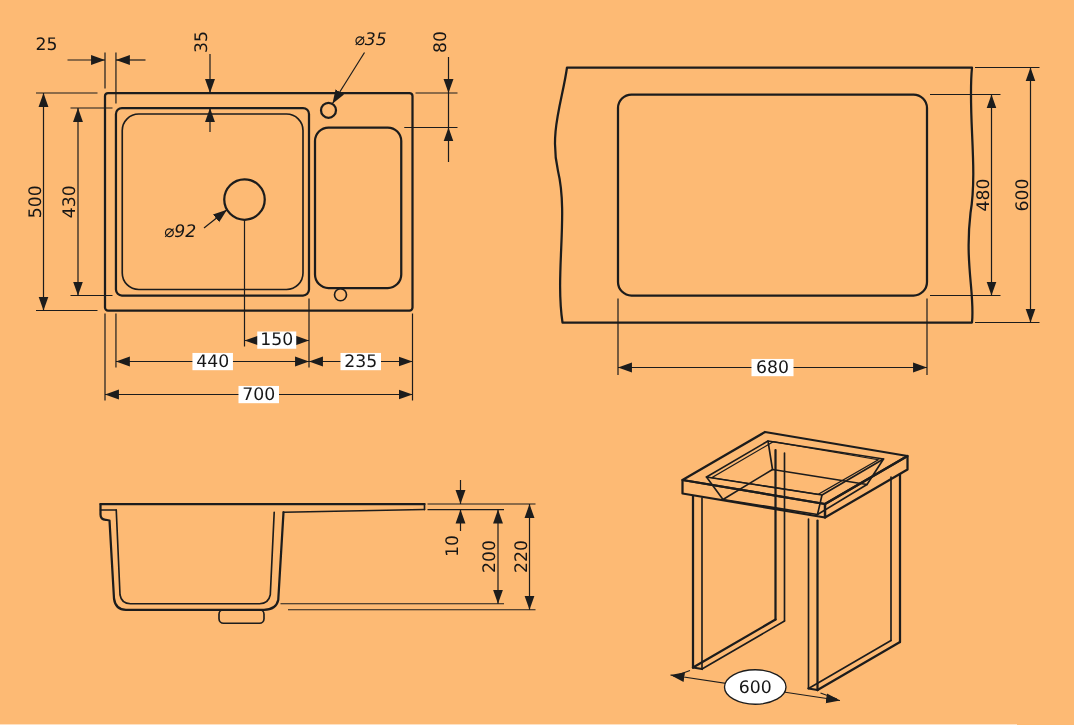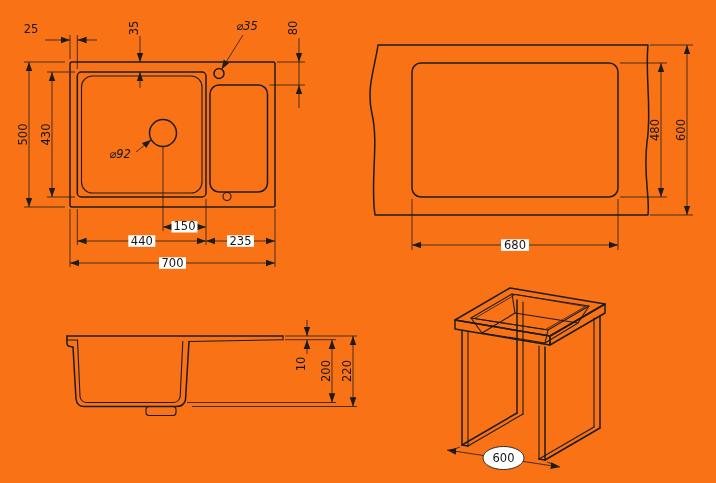--- a/index.html
+++ b/index.html
@@ -1,16 +1,16 @@
 <!DOCTYPE html>
 <html><head>
 <meta charset="utf-8">
 <style>
   html,body{margin:0;padding:0;background:#ffffff;}
-  .stage{position:relative;width:716px;height:483px;background:#f97316;overflow:hidden;
+  .stage{position:relative;width:716px;height:483px;background:#fdba74;overflow:hidden;
          font-family:"DejaVu Sans", sans-serif;}
   svg text{font-family:"DejaVu Sans", sans-serif;font-size:11.5px;fill:#161616;}
   svg text.it{font-style:italic;}
   .o  {stroke:#1c1c1c;stroke-width:1.5;fill:none;stroke-linejoin:round;stroke-linecap:round;}
   .o2 {stroke:#1c1c1c;stroke-width:1.1;fill:none;stroke-linejoin:round;stroke-linecap:round;}
   .d  {stroke:#1c1c1c;stroke-width:0.8;fill:none;}
   .bg {fill:#ffffff;stroke:none;}
 </style>
 </head>
 <body>

